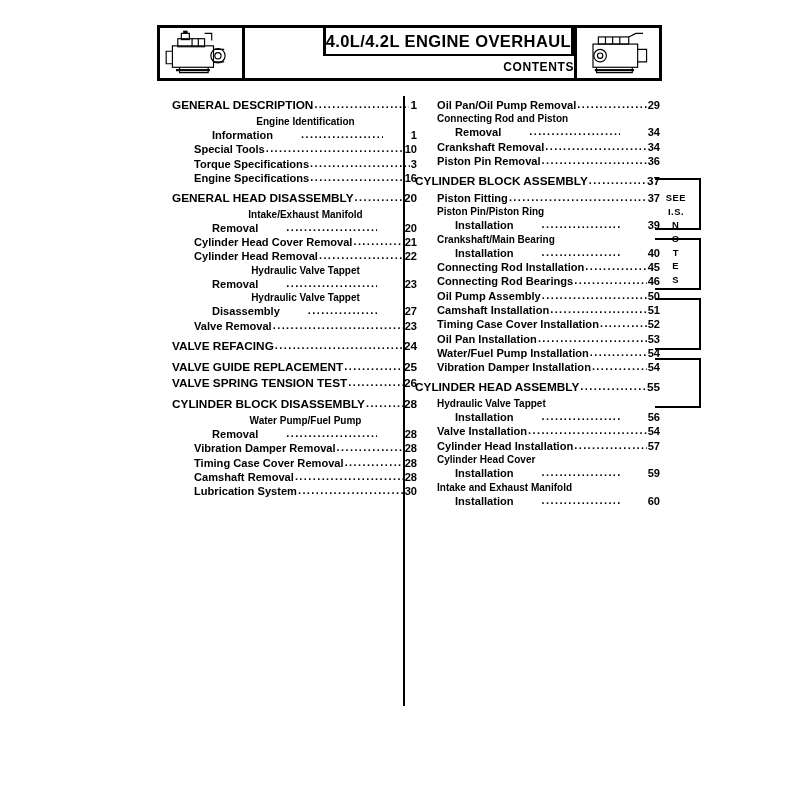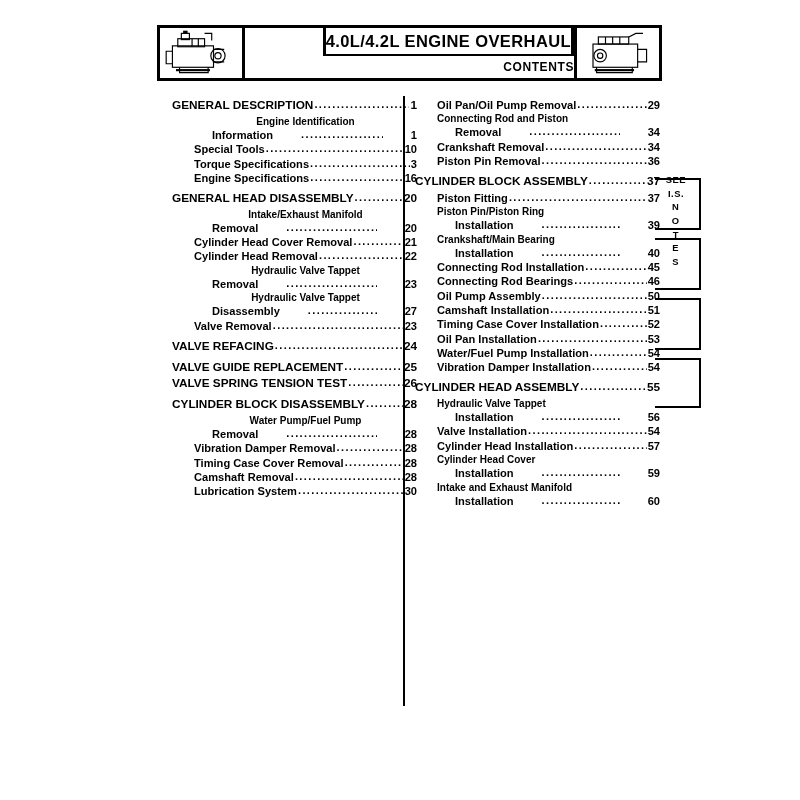--- a/index.html
+++ b/index.html
@@ -140,21 +140,21 @@
     top: 96px;
     width: 2px;
     height: 610px;
     background: #000;
   }
 
   
   .notes-box {
     position: absolute;
     left: 662px;
-    top: 174px;
+    top: 192px;
     width: 28px;
     text-align: center;
     font-size: 9.4px;
     font-weight: bold;
     line-height: 1.35;
     letter-spacing: 0.5px;
   }
   .notes-box div { margin-bottom: 1px; }
   .notes-vert {
     letter-spacing: 1px;

